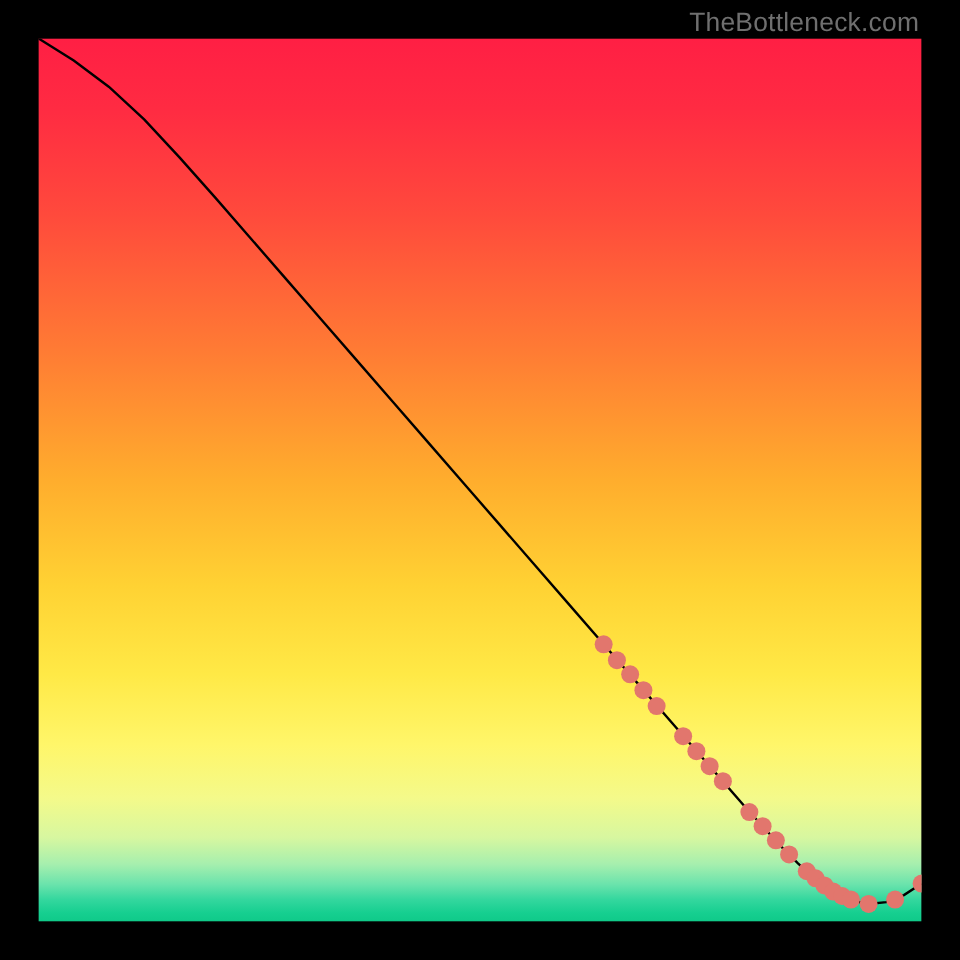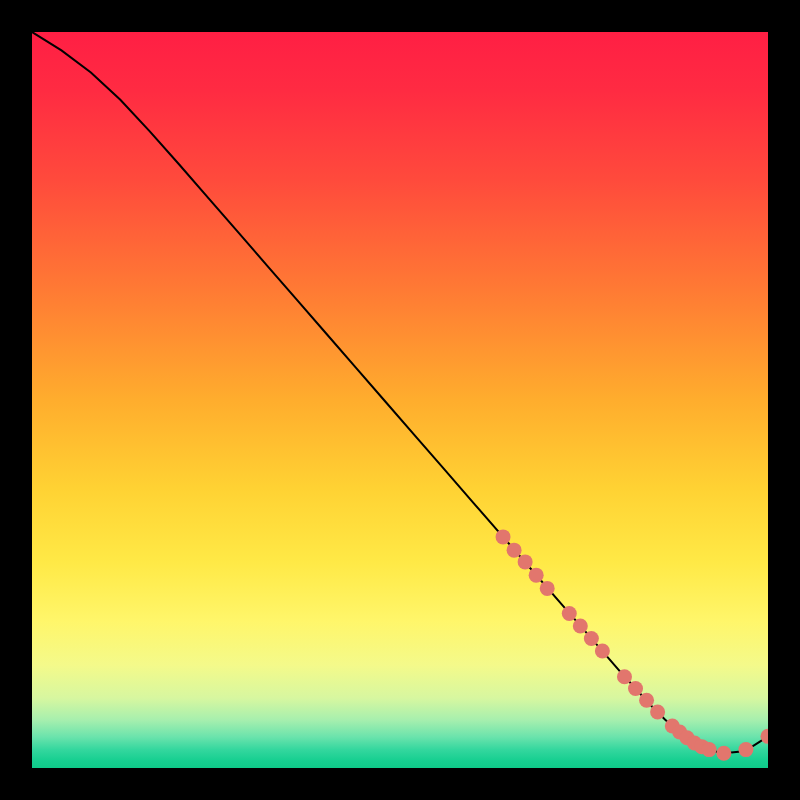--- a/index.html
+++ b/index.html
@@ -33,20 +33,21 @@
     font-weight: 500;
     letter-spacing: 0.2px;
     white-space: nowrap;
   }
   svg { display: block; }
 </style>
 </head>
 <body>
 
 <div class="stage">
+  <div class="watermark">TheBottleneck.com</div>
 
   <div class="plot">
     <svg id="chart-svg" width="736" height="736" viewBox="0 0 736 736">
       <defs>
         <linearGradient id="bg-grad" x1="0" y1="0" x2="0" y2="1">
             <stop offset="0.00%" stop-color="#ff1f44"></stop>
             <stop offset="8.00%" stop-color="#ff2b42"></stop>
             <stop offset="20.00%" stop-color="#ff4a3c"></stop>
             <stop offset="35.00%" stop-color="#ff7a34"></stop>
             <stop offset="50.00%" stop-color="#ffad2d"></stop>

